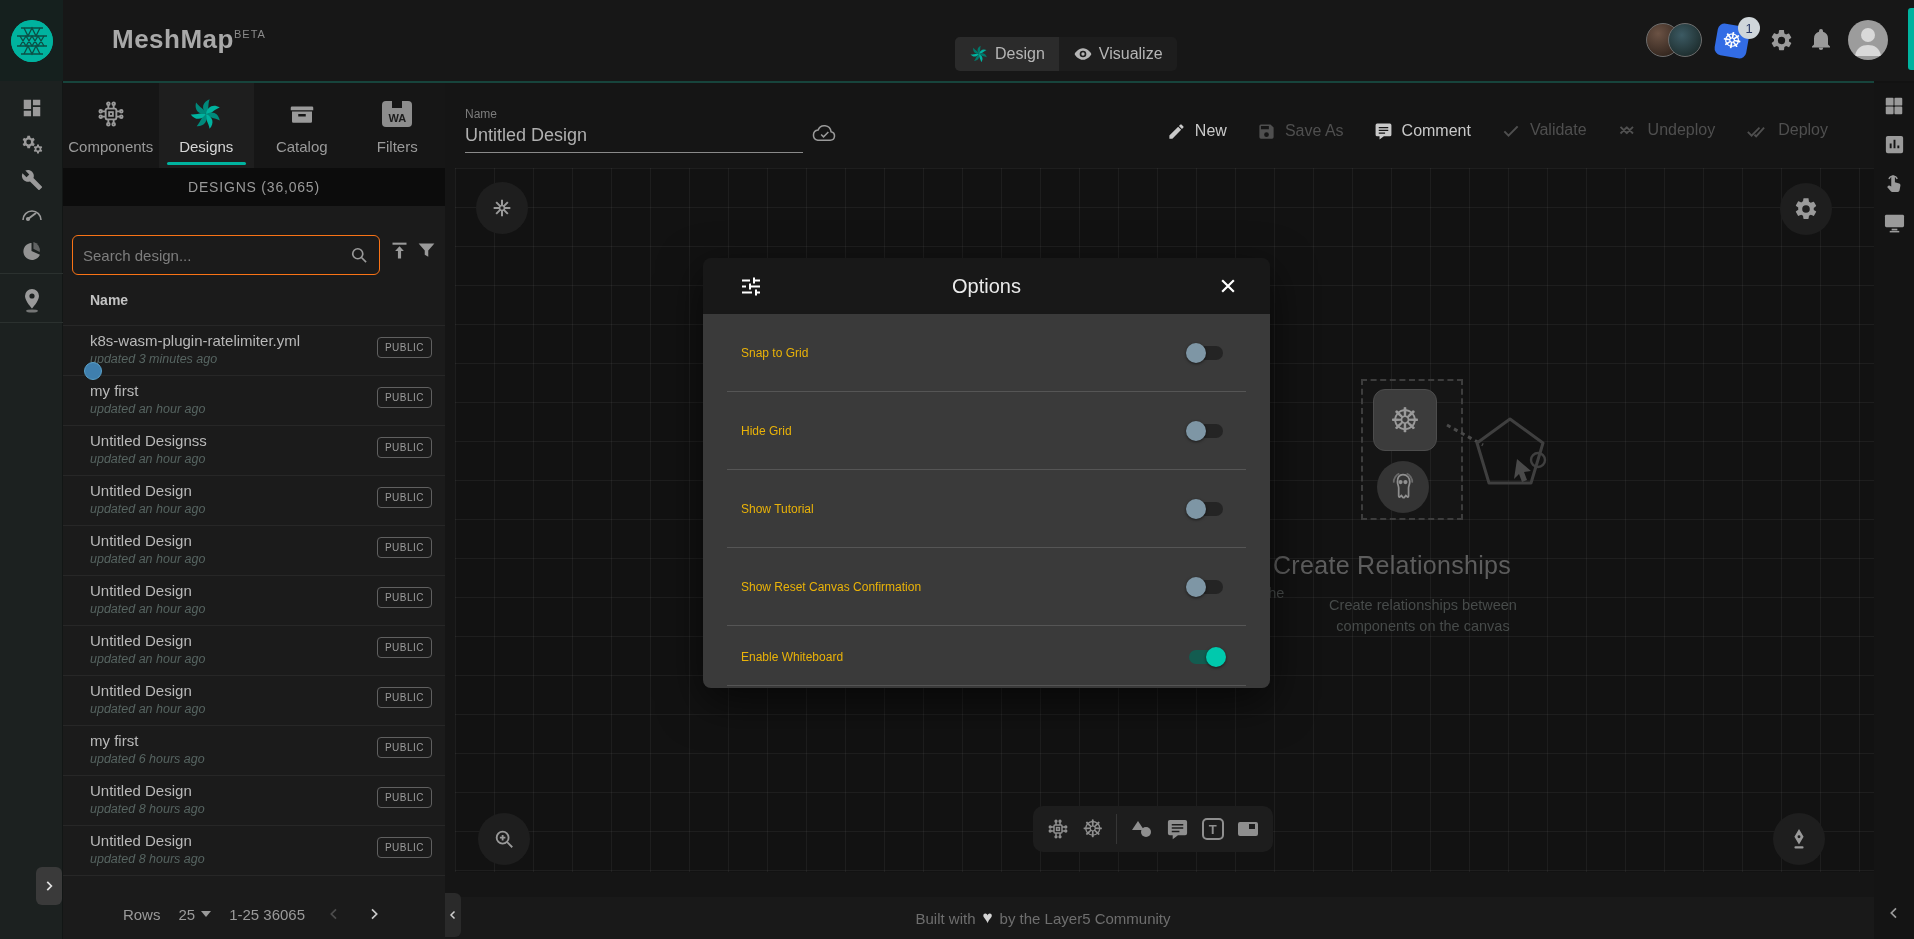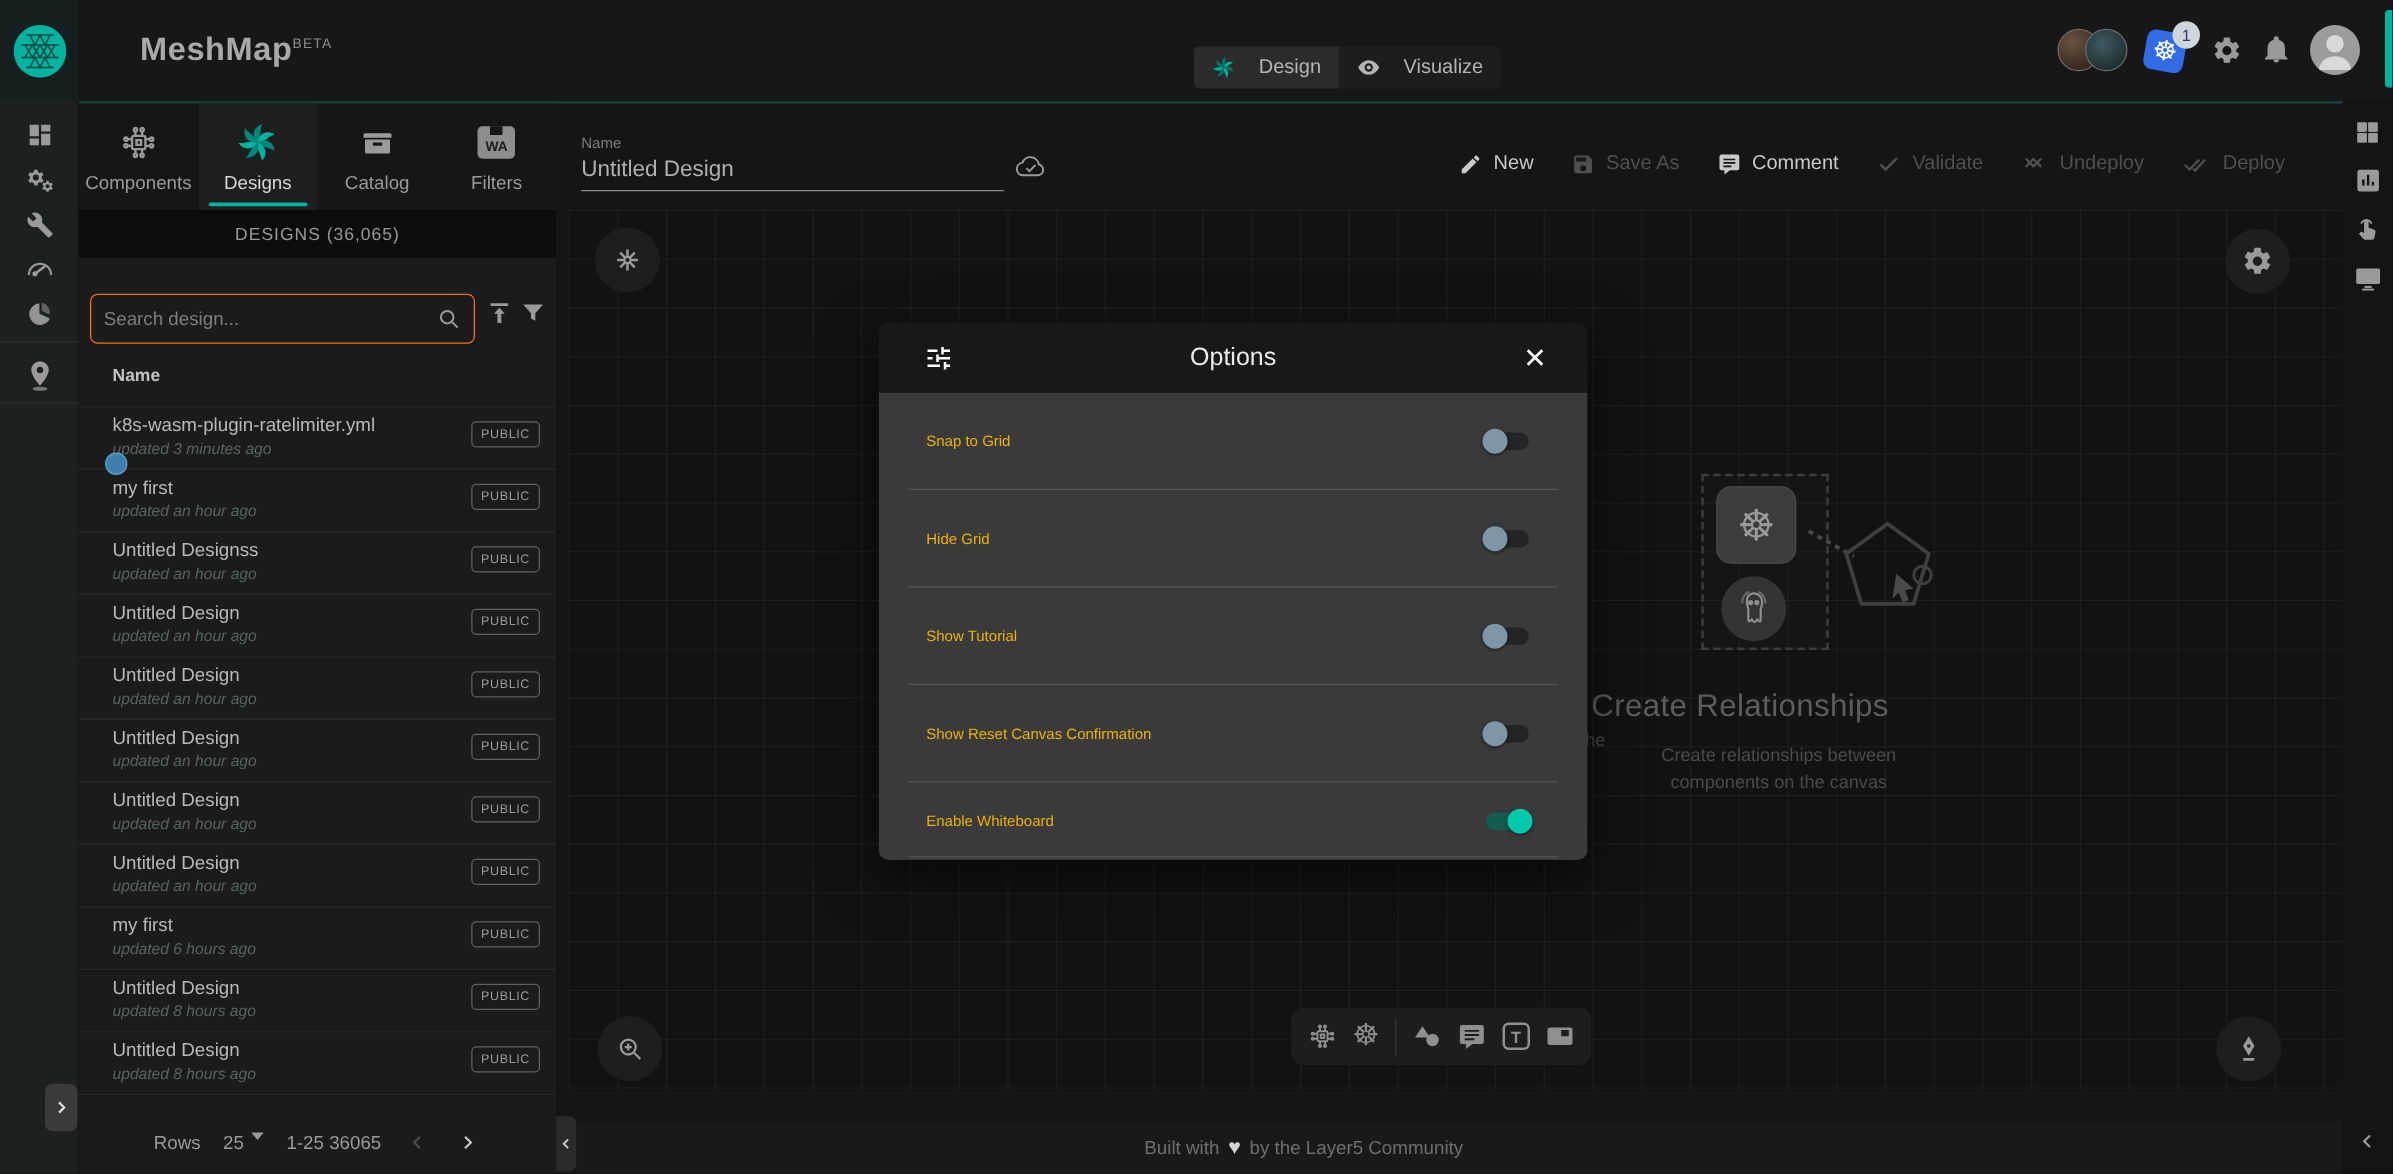--- a/index.html
+++ b/index.html
@@ -7,21 +7,21 @@
   body{font-family:"Liberation Sans",sans-serif;color:#b5b5b5;-webkit-font-smoothing:antialiased}
   #stage{position:relative;width:1914px;height:939px;background:#121212}
 
   
   .header{position:absolute;left:0;top:0;width:1914px;height:81px;background:#171717}
   .logo-box{position:absolute;left:0;top:0;width:63px;height:81px;background:#15201e;display:flex;align-items:center;justify-content:center}
   .logo-circle{width:42px;height:42px;border-radius:50%;background:#00B39F;display:flex;align-items:center;justify-content:center;color:#0b4d43;font-size:20px;letter-spacing:-2px;overflow:hidden}
   .apptitle{position:absolute;left:112px;top:24px;font-size:26px;font-weight:bold;color:#a9a9a9;letter-spacing:.5px}
   .apptitle sup{font-size:11px;font-weight:normal;color:#8b8b8b;letter-spacing:1px}
   .mode-tabs{position:absolute;left:955px;top:37px;height:34px;display:flex;border-radius:5px;overflow:hidden;background:#1d1d1d}
-  .mode-tab{display:flex;align-items:center;gap:18px;padding:16px 14px;font-size:16px;color:#b5b5b5;cursor:pointer}
+  .mode-tab{display:flex;align-items:center;gap:6px;padding:16px 14px;font-size:16px;color:#b5b5b5;cursor:pointer}
   .mode-tab.active{background:#2b2b2b}
   .hdr-right{position:absolute;right:26px;top:14px;height:52px;display:flex;align-items:center;gap:14px}
   .avatar{width:34px;height:34px;border-radius:50%;border:1px solid #6d6d6d;background:radial-gradient(circle at 35% 30%,#6b5244,#241a14)}
   .avatar.second{margin-left:-12px;background:radial-gradient(circle at 40% 35%,#3c5a63,#15211f)}
   .k8s-wrap{position:relative;width:38px;height:38px}
   .k8s-hex{position:absolute;left:0;top:4px;width:32px;height:32px;background:#326CE5;border-radius:7px;transform:rotate(10deg);display:flex;align-items:center;justify-content:center;color:#fff;font-size:22px;line-height:1}
   .k8s-badge{position:absolute;right:-6px;top:-4px;width:22px;height:22px;border-radius:50%;background:#cfd6da;color:#2b3a66;font-size:13px;display:flex;align-items:center;justify-content:center}
   .hdr-ico{width:26px;height:26px;color:#9a9a9a;display:flex;align-items:center;justify-content:center;cursor:pointer}
   .user-avatar{width:40px;height:40px;border-radius:50%;background:#9c9c9c;display:flex;align-items:center;justify-content:center;color:#d9d9d9;overflow:hidden}
   .hdr-teal-sliver{position:absolute;right:0;top:8px;width:6px;height:62px;background:#00B39F;border-radius:3px 0 0 3px}
@@ -49,36 +49,36 @@
   .search-box input::placeholder{color:#7d7d7d}
   .mini-ico{color:#9a9a9a;display:flex;align-items:center;justify-content:center;cursor:pointer}
   .col-hdr{position:absolute;left:27px;top:209px;font-size:14px;font-weight:bold;color:#c3c3c3}
   .list-divider{position:absolute;left:0;width:382px;height:1px;background:#272727}
   .drow{position:absolute;left:0;width:382px;height:50px;cursor:pointer}
   .drow .dname{position:absolute;left:27px;top:7px;font-size:15px;color:#b9b9b9;white-space:nowrap}
   .drow .dupd{position:absolute;left:27px;top:27px;font-size:12.5px;font-style:italic;color:#566461}
   .badge{position:absolute;right:13px;top:12px;border:1px solid #606060;border-radius:4px;color:#9a9a9a;font-size:10px;letter-spacing:.5px;padding:4px 7px}
   .blue-dot{position:absolute;left:21px;top:279px;width:18px;height:18px;border-radius:50%;background:#3f7fae;border:1px solid #5aa0c8;z-index:2}
   .pagination{position:absolute;left:0;top:806px;width:382px;height:50px;display:flex;align-items:center;justify-content:center;gap:18px;color:#9a9a9a;font-size:15px}
-  .pg-sel{display:flex;gap:6px;cursor:pointer}
+  .pg-sel{display:flex;align-items:center;gap:6px;cursor:pointer}
   .caret-down{width:0;height:0;border-left:5px solid transparent;border-right:5px solid transparent;border-top:6px solid #9a9a9a}
   .pg-arrow{width:22px;height:22px;display:flex;align-items:center;justify-content:center;cursor:pointer}
   .pg-arrow.disabled{color:#4c4c4c}
   .pg-arrow.enabled{color:#c9c9c9}
 
   
   .main{position:absolute;left:445px;top:83px;width:1429px;height:856px;background:#151515}
   .grid-area{position:absolute;left:10px;top:85px;width:1419px;height:704px;background:#121212;
     background-image:linear-gradient(rgba(255,255,255,.05) 1px,transparent 1px),linear-gradient(90deg,rgba(255,255,255,.05) 1px,transparent 1px);
     background-size:39px 39px}
   .name-label{position:absolute;left:20px;top:24px;font-size:12px;color:#7c7c7c}
   .name-input{position:absolute;left:20px;top:40px;width:338px;background:transparent;border:0;border-bottom:1px solid #8a8a8a;outline:0;color:#b0b0b0;font-size:18px;padding:2px 0 6px 0;font-family:"Liberation Sans",sans-serif}
   .cloud-ico{position:absolute;left:366px;top:40px;color:#9a9a9a}
   .tbar{position:absolute;right:46px;top:38px;display:flex;align-items:center;gap:30px}
-  .tbtn{display:flex;align-items:center;gap:9px;font-size:16px;cursor:pointer}
+  .tbtn{display:flex;gap:9px;font-size:16px;cursor:pointer}
   .tbtn.enabled{color:#c9c9c9}
   .tbtn.disabled{color:#4f4f4f;cursor:default}
   .circ-btn{position:absolute;width:52px;height:52px;border-radius:50%;background:#1e1e1e;display:flex;align-items:center;justify-content:center;color:#9a9a9a;cursor:pointer}
   .dock{position:absolute;left:588px;top:723px;width:240px;height:46px;background:#1d1d1d;border-radius:10px;display:flex;align-items:center;justify-content:space-evenly;color:#8f8f8f}
   .dock .dico{display:flex;align-items:center;justify-content:center;cursor:pointer}
   .dock .dsep{width:1px;height:30px;background:#363636}
   .tbox{width:22px;height:22px;border:2px solid #8f8f8f;border-radius:5px;display:flex;align-items:center;justify-content:center;font-size:13px;font-weight:bold}
 
   
   .ob-dashed{position:absolute;left:916px;top:296px;width:102px;height:141px;border:2px dashed #3d3d3d;background:rgba(255,255,255,.015)}

